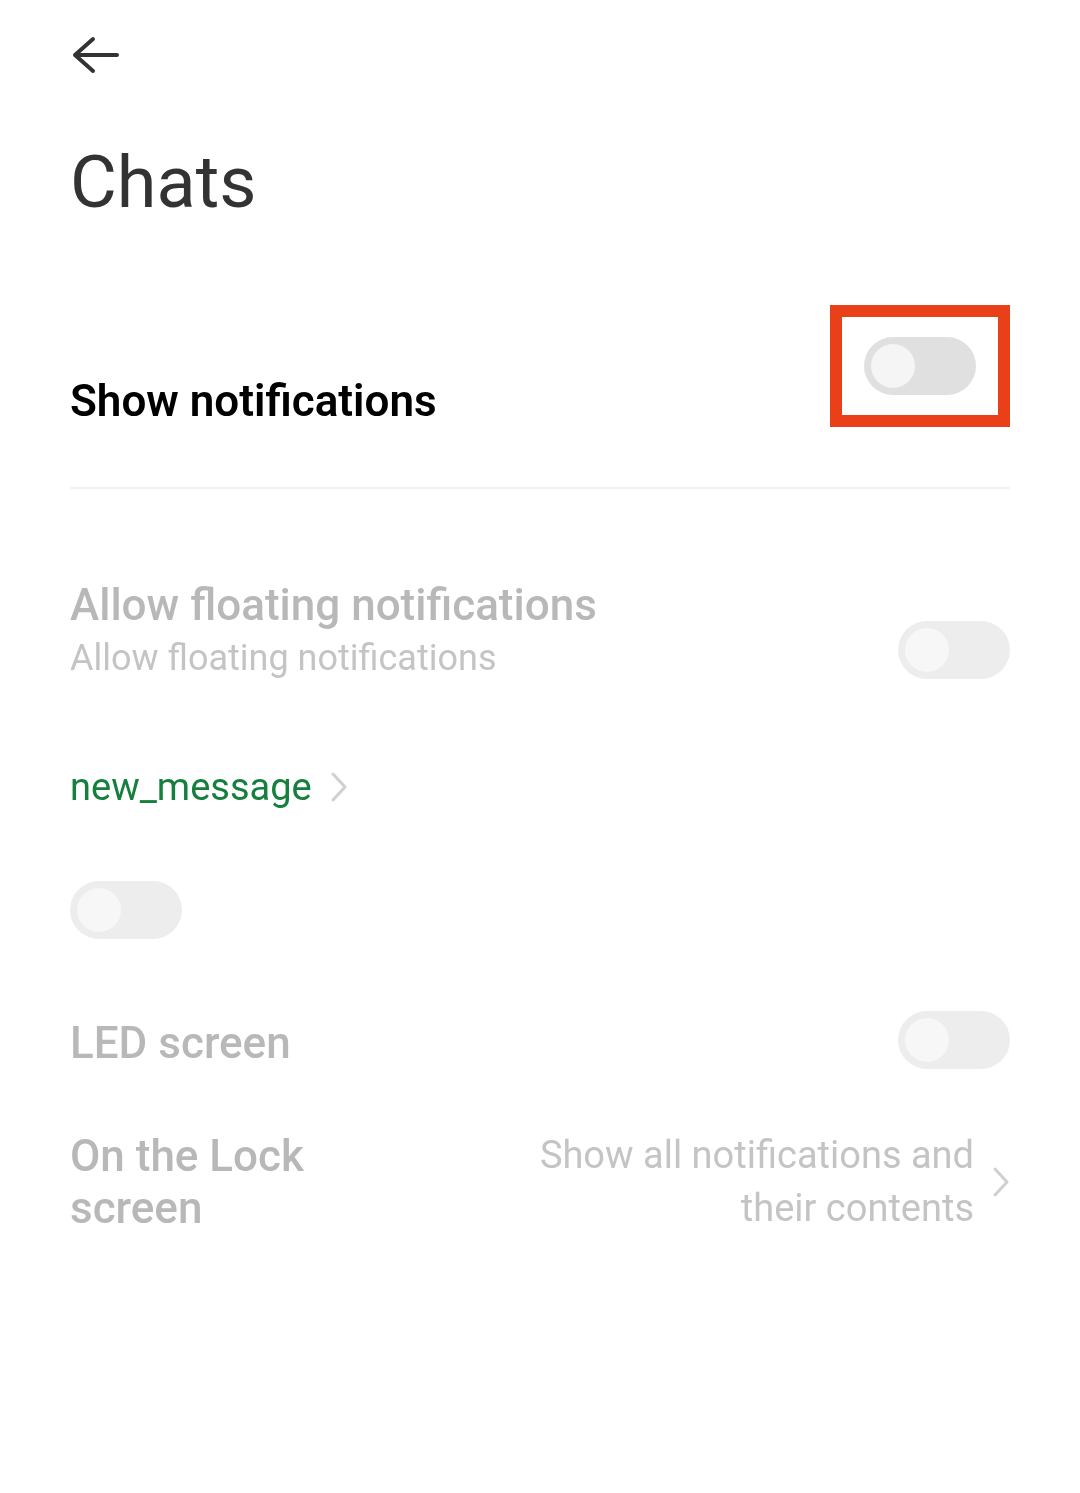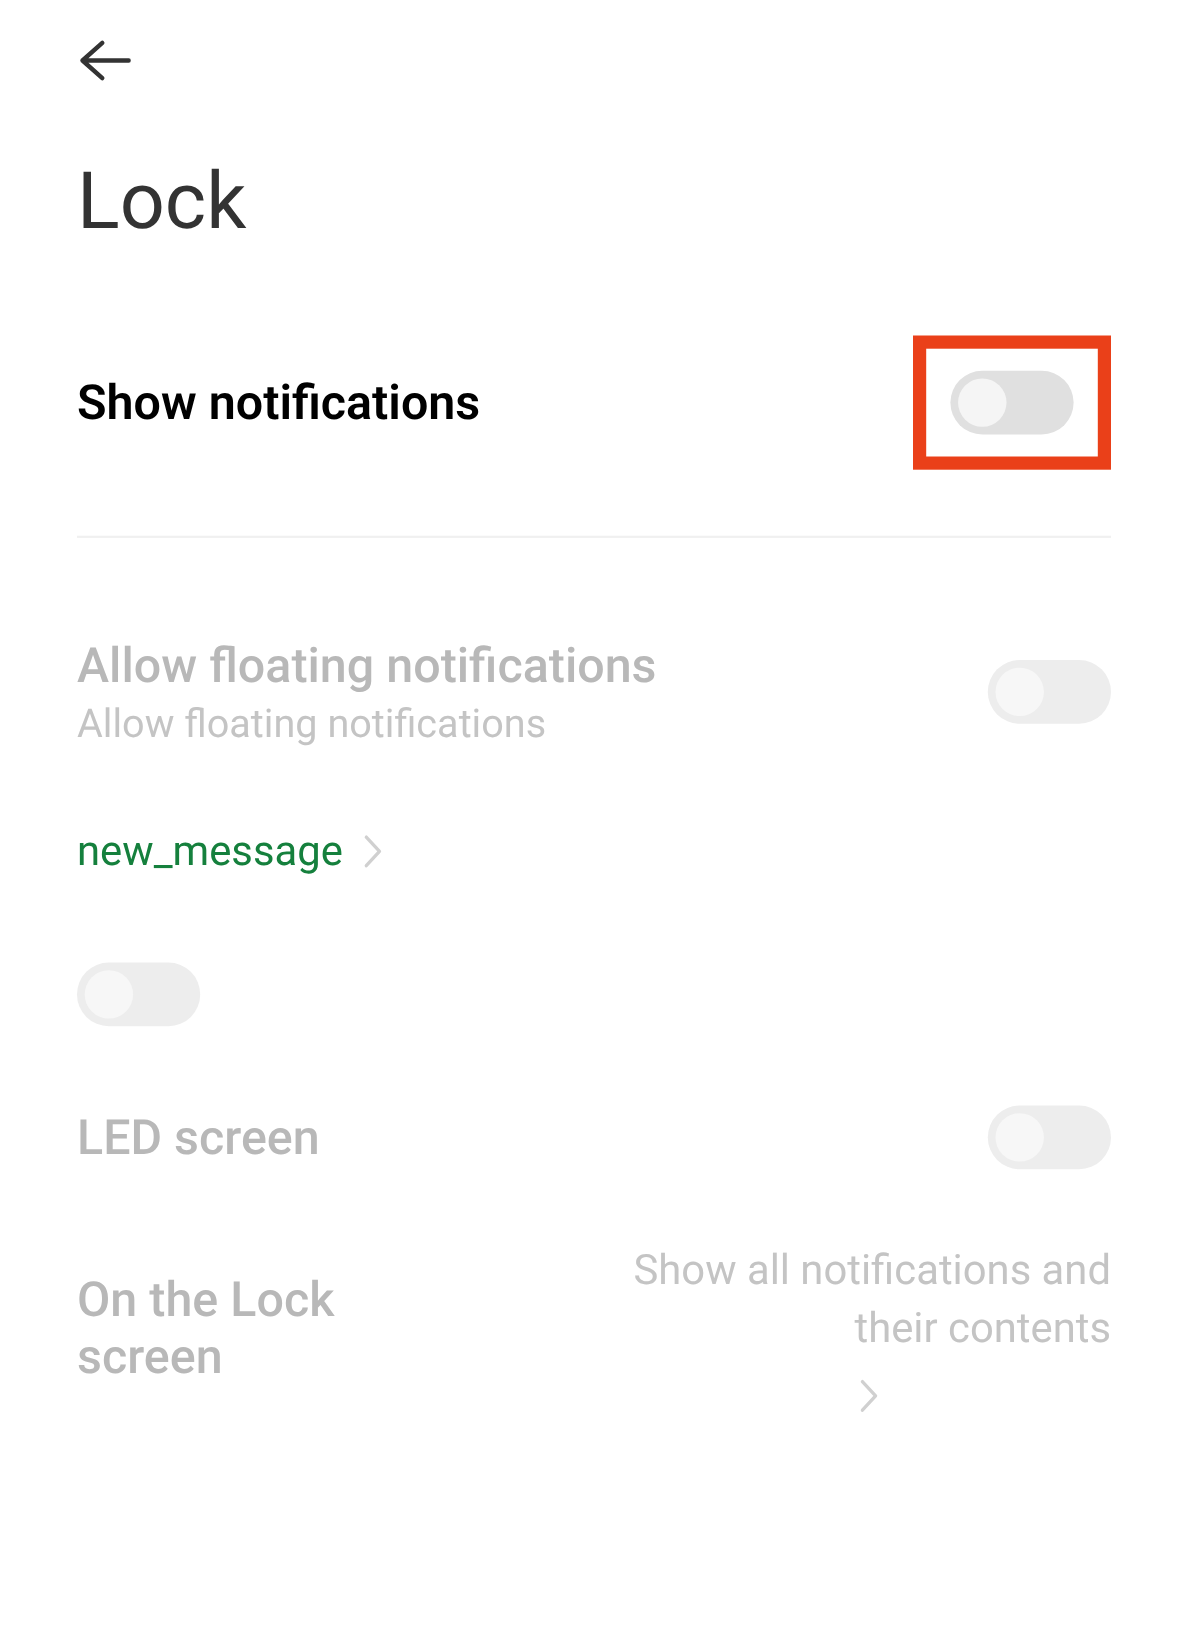--- a/index.html
+++ b/index.html
@@ -29,21 +29,21 @@
       font-size: 72px;
       font-weight: 400;
       color: #333333;
       padding: 60px 70px 50px 70px;
     }
     .settings-list {
       padding: 0 70px;
     }
     .setting-row {
       display: flex;
-      align-items: center;
+      align-items: flex-end;
       justify-content: space-between;
       padding: 30px 0;
       min-height: 130px;
     }
     .setting-label {
       font-size: 44px;
       font-weight: 600;
       color: #000000;
     }
     .setting-label-disabled {
@@ -127,35 +127,34 @@
       font-size: 38px;
       color: #c4c4c4;
       text-align: right;
       line-height: 1.4;
       max-width: 440px;
     }
     .lock-screen-right {
       display: flex;
       align-items: center;
       gap: 18px;
-      flex-direction: column;
     }
   </style>
 </head>
 <body>
 
 <div class="header">
   <div class="back-arrow">
     <svg width="48" height="40" viewBox="0 0 48 40" fill="none">
       <path d="M22 4 L4 20 L22 36 M4 20 L46 20" stroke="#333333" stroke-width="4" stroke-linecap="round" stroke-linejoin="round"></path>
     </svg>
   </div>
 </div>
 
-<h1 class="page-title">Lock</h1>
+<h1 class="page-title">Chats</h1>
 
 <div class="settings-list">
 
   <div class="setting-row">
     <div class="setting-left">
       <span class="setting-label">Show notifications</span>
     </div>
     <div class="highlight-box">
       <div class="toggle">
         <div class="toggle-knob"></div>

